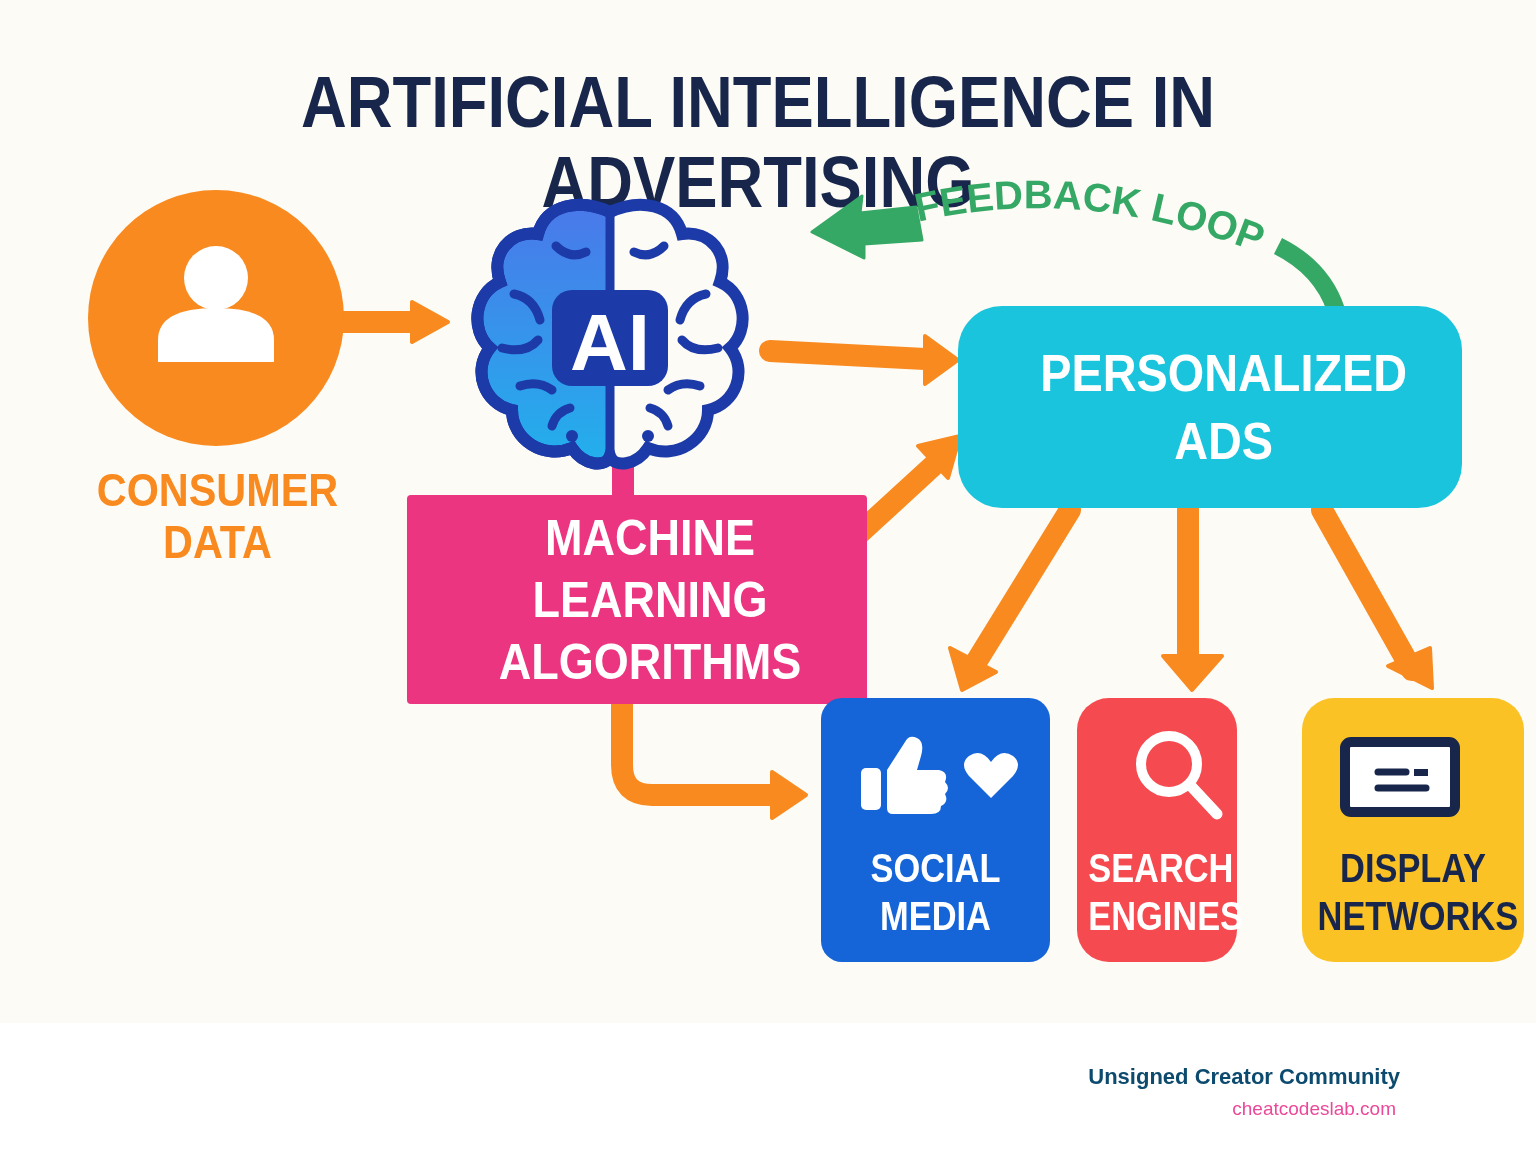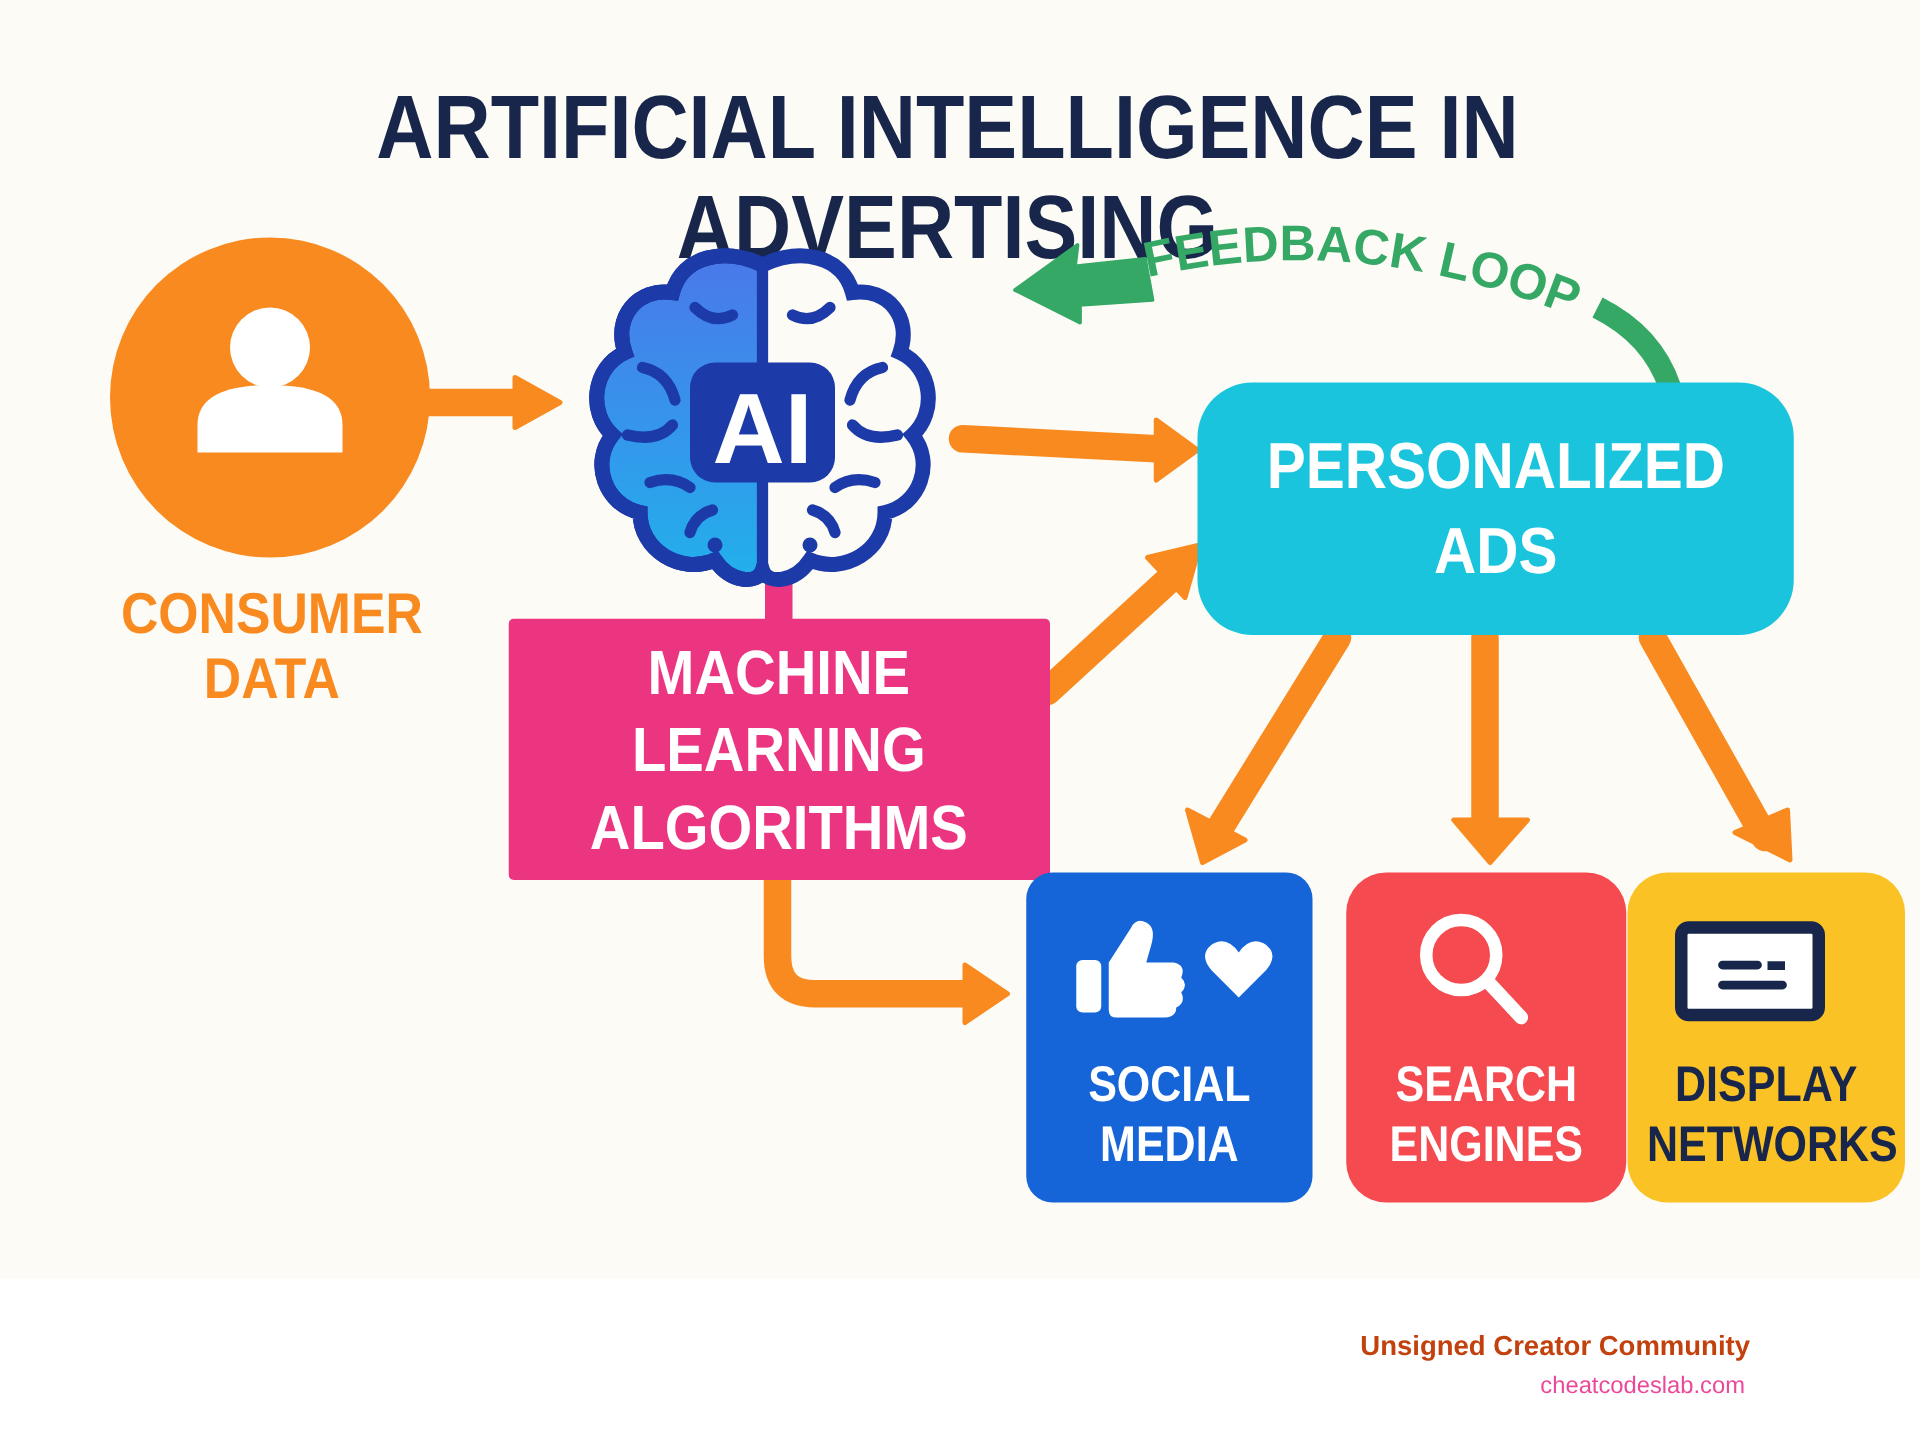--- a/index.html
+++ b/index.html
@@ -26,21 +26,21 @@
       border-radius: 50%; background: #f88a1f;
     }
     .consumer-label {
       position: absolute; left: 60px; top: 464px; width: 315px; text-align: center;
       font-weight: 700; font-size: 46px; line-height: 52px; color: #f88a1f;
       transform: scaleX(0.9);
     }
     .brain { position: absolute; left: 460px; top: 190px; width: 300px; height: 290px; }
     .box {
       position: absolute; display: flex; align-items: center; justify-content: center;
-      text-align: center; color: #fff; font-weight: 700;
+      text-align: center; color: #fff; font-weight: 700; padding-left: 27px;
     }
     .ml-box {
       left: 407px; top: 495px; width: 433px; height: 209px;
       background: #ec3580; border-radius: 4px;
       font-size: 50px; line-height: 62px;
     }
     .ml-box span { display: block; transform: scaleX(0.9); }
     .pa-box {
       left: 958px; top: 306px; width: 477px; height: 202px;
       background: #1ac4dc; border-radius: 44px;
@@ -49,29 +49,29 @@
     .pa-box span { display: block; transform: scaleX(0.9); }
     .channel {
       position: absolute; border-radius: 32px; text-align: center; font-weight: 700;
     }
     .channel .icon { position: absolute; left: 0; top: 0; }
     .channel .label {
       position: absolute; left: 0; width: 100%; font-size: 40px; line-height: 48px;
     }
     .channel .label span { display: block; transform: scaleX(0.86); }
     .social { left: 821px; top: 698px; width: 229px; height: 264px; background: #1565d8; color: #fff; border-radius: 21px; }
-    .search { left: 1077px; top: 698px; width: 224px; height: 264px; background: #f54a4f; color: #fff; }
+    .search { left: 1077px; top: 698px; width: 160px; height: 264px; background: #f54a4f; color: #fff; }
     .display { left: 1302px; top: 698px; width: 194px; height: 264px; background: #fbc226; color: #17264a; padding-left: 28px; }
     .social .label, .search .label, .display .label { top: 146px; }
     .feedback-text {
       position: absolute; left: 0; top: 0;
     }
     .footer-title {
       position: absolute; right: 136px; top: 1064px;
-      font-weight: 700; font-size: 22px; color: #c2410c;
+      font-weight: 700; font-size: 22px; color: #0c4a6e;
     }
     .footer-url {
       position: absolute; right: 140px; top: 1098px;
       font-size: 19px; color: #ec4899;
     }
   </style>
 </head>
 <body>
 
 <div class="canvas"></div>

